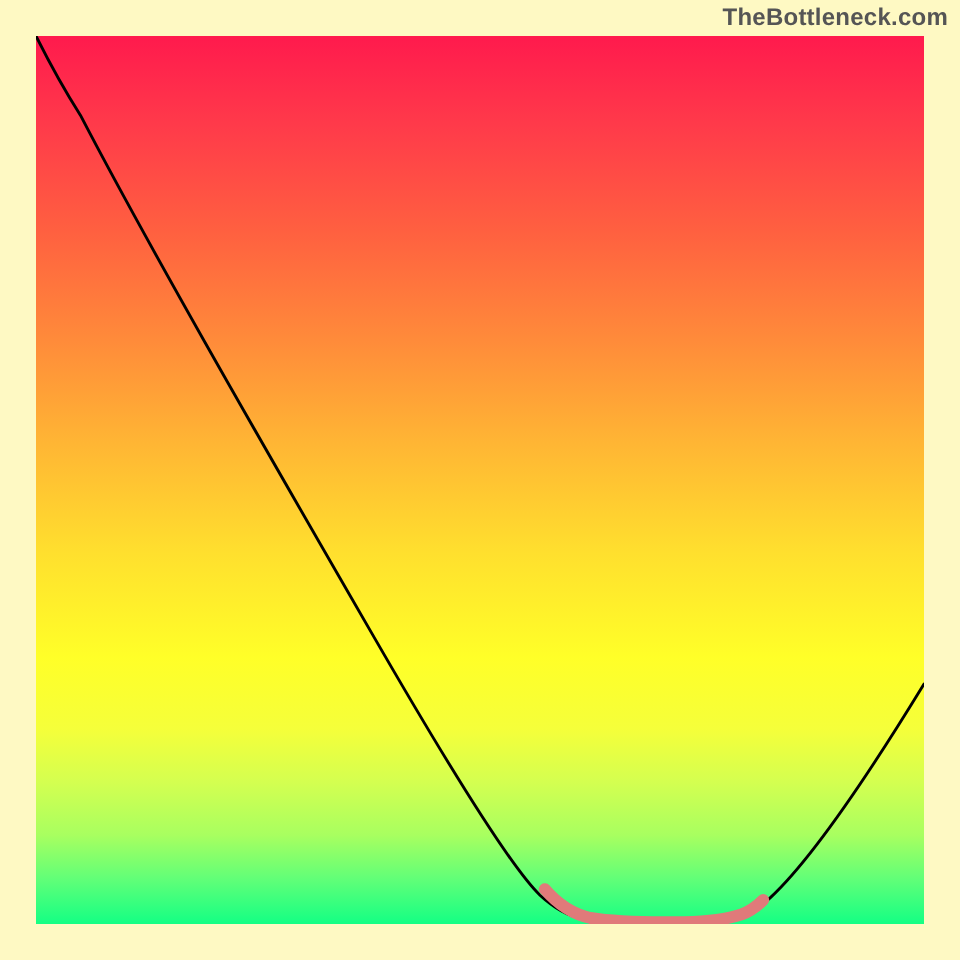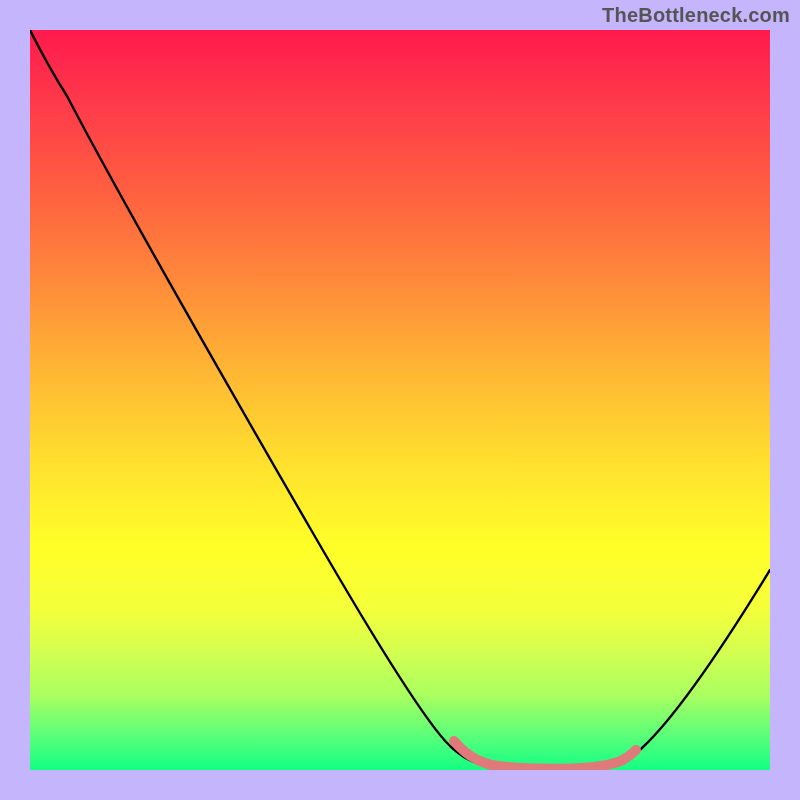--- a/index.html
+++ b/index.html
@@ -1,21 +1,21 @@
 <!DOCTYPE html>
 <html><head>
 <meta charset="utf-8">
 <style>
   * { margin: 0; padding: 0; box-sizing: border-box; }
   html, body { width: 800px; height: 800px; overflow: hidden; background: #000; }
   .stage {
     position: relative;
     width: 800px;
     height: 800px;
-    background: #c4b5fd;
+    background: #fef9c3;
   }
   .watermark {
     position: absolute;
     top: 4px;
     right: 10px;
     font-family: Arial, Helvetica, sans-serif;
     font-size: 20px;
     font-weight: 600;
     color: #555;
     letter-spacing: 0.2px;

